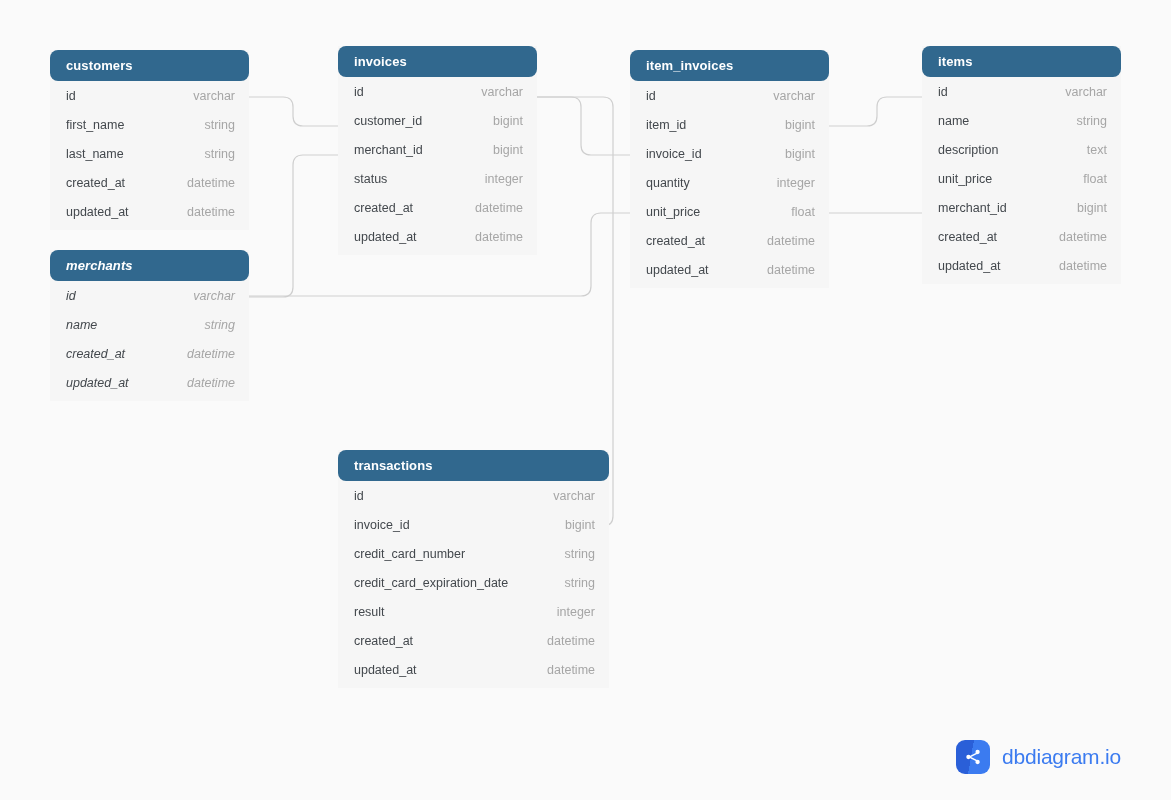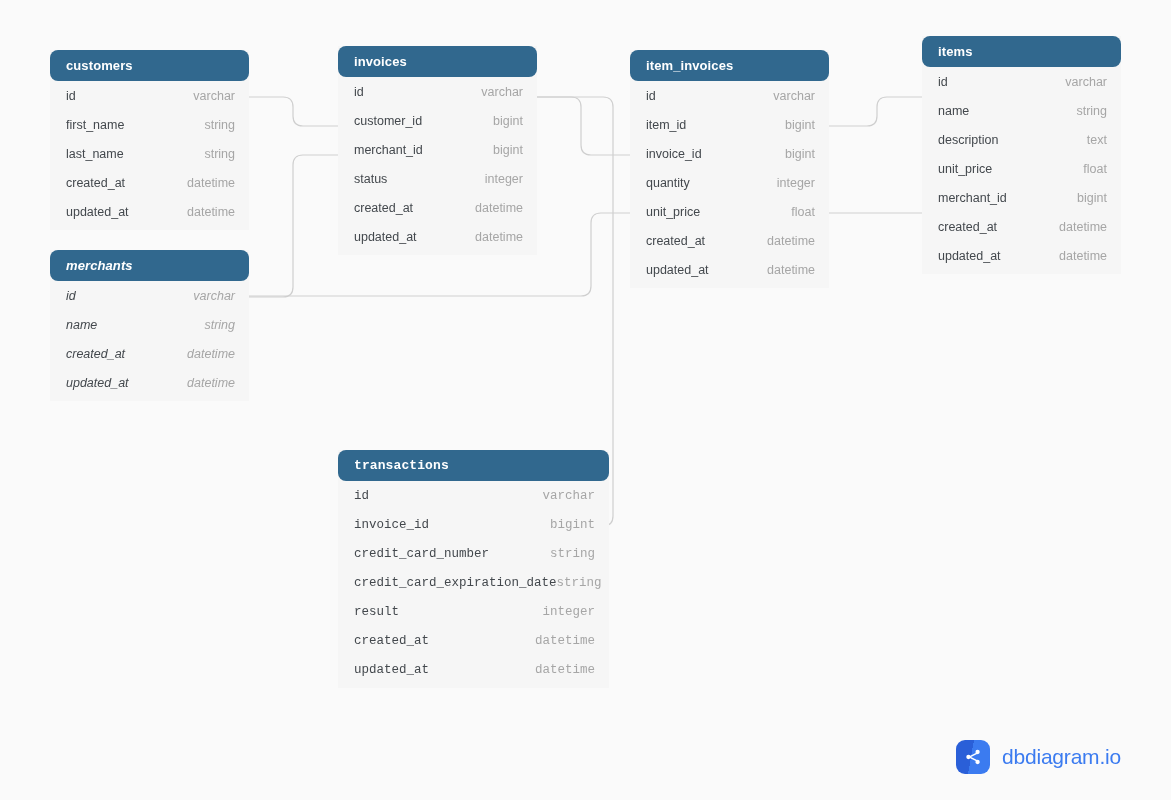--- a/index.html
+++ b/index.html
@@ -78,23 +78,23 @@
   }
   .field-type {
     font-size: 12.5px;
     color: #a6a6a6;
   }
 
   
   #card-customers     { left: 50px;  top: 50px;  width: 199px; }
   #card-merchants     { left: 50px;  top: 250px; width: 199px; font-style: italic; }
   #card-invoices      { left: 338px; top: 46px;  width: 199px; }
-  #card-transactions  { left: 338px; top: 450px; width: 271px; font-family: Liberation Mono, monospace; }
+  #card-transactions  { left: 338px; top: 450px; width: 271px; }
   #card-item-invoices { left: 630px; top: 50px;  width: 199px; }
-  #card-items         { left: 922px; top: 36px;  width: 199px; }
+  #card-items         { left: 922px; top: 46px;  width: 199px; }
 
   
   #logo {
     position: absolute;
     right: 50px;
     bottom: 26px;
     z-index: 3;
     display: flex;
     align-items: center;
     gap: 12px;

